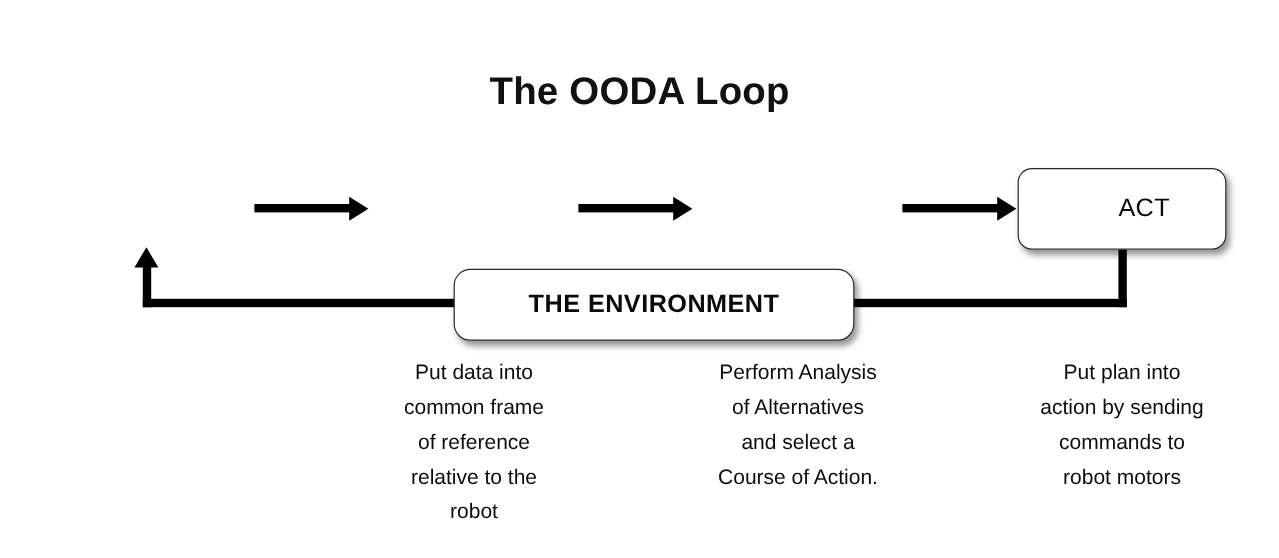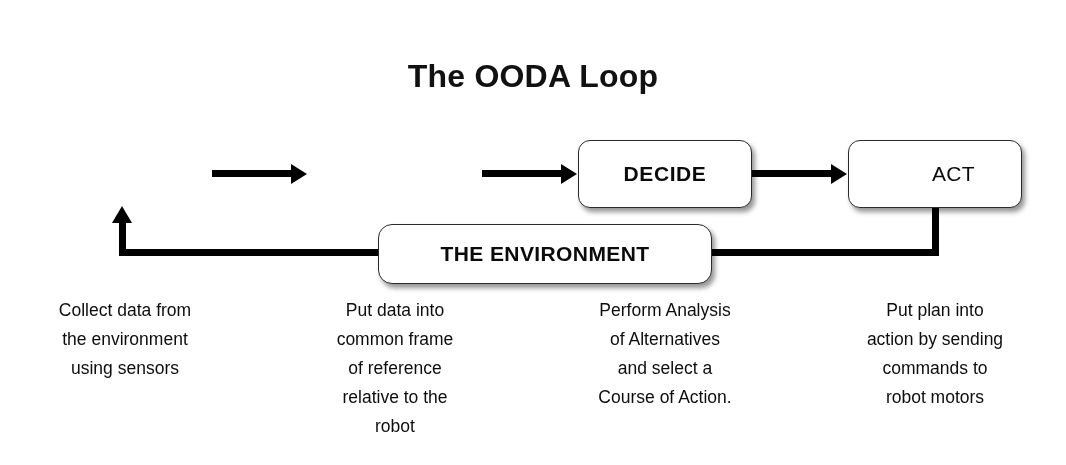--- a/index.html
+++ b/index.html
@@ -166,34 +166,28 @@
 
   <div class="arrow arrow-observe-orient"></div>
   <div class="arrow arrow-orient-decide"></div>
   <div class="arrow arrow-decide-act"></div>
 
   <div class="feedback-v-right"></div>
   <div class="feedback-h"></div>
   <div class="feedback-v-left"></div>
   <div class="feedback-arrowhead"></div>
 
-  <div class="node node-decide">
-    <span class="node-label">DECIDE</span>
-  </div>
   <div class="node node-act plain">
     <span class="node-label">ACT</span>
   </div>
 
   <div class="node node-environment">
     <span class="node-label">THE ENVIRONMENT</span>
   </div>
 
-  <div class="caption caption-observe">Collect data from
-the environment
-using sensors</div>
   <div class="caption caption-orient">Put data into
 common frame
 of reference
 relative to the
 robot</div>
   <div class="caption caption-decide">Perform Analysis
 of Alternatives
 and select a
 Course of Action.</div>
   <div class="caption caption-act">Put plan into

